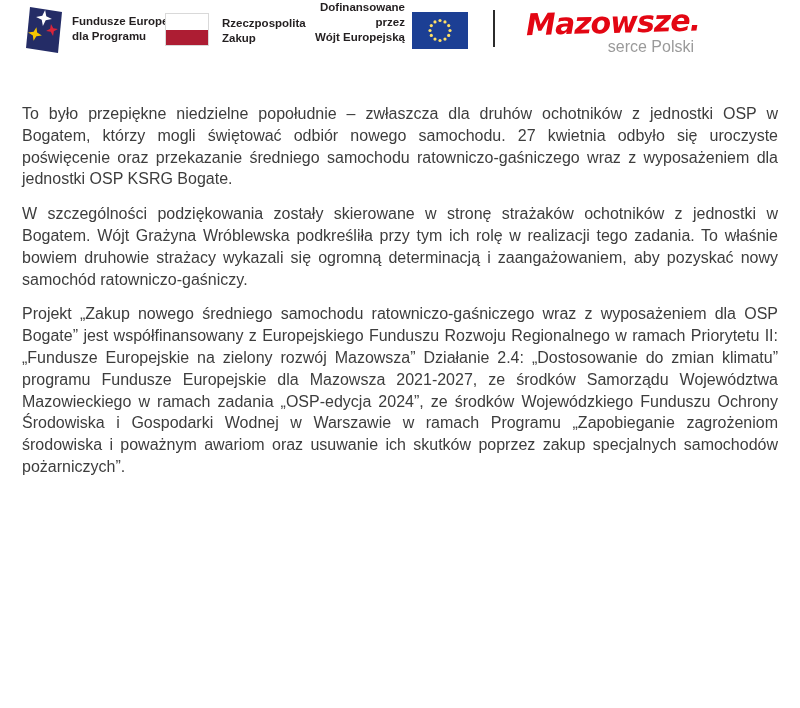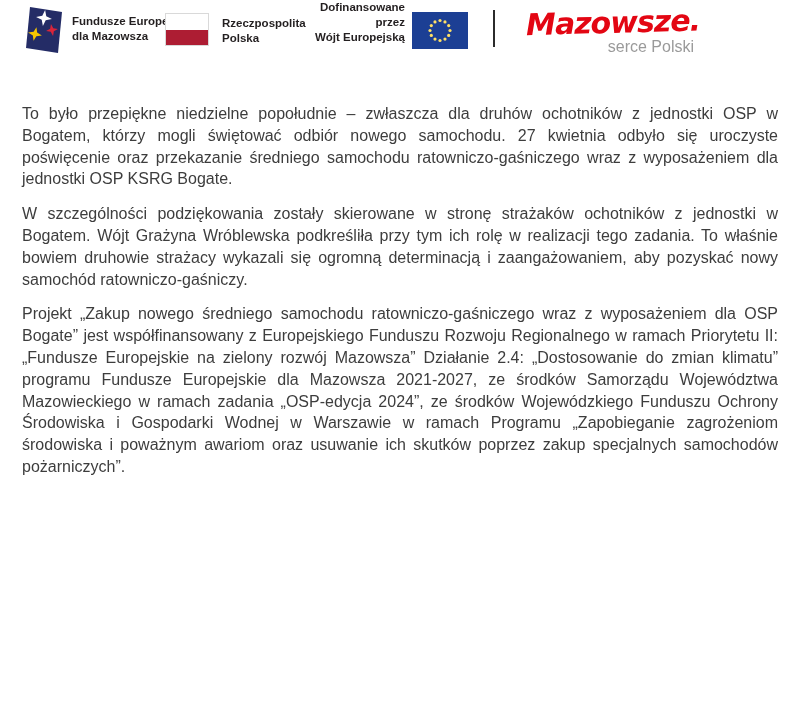--- a/index.html
+++ b/index.html
@@ -117,30 +117,30 @@
 
     <path d="M18 3 L20 9 L26 11 L20 13 L18 19 L16 13 L10 11 L16 9 Z" fill="#ffffff" transform="rotate(8 18 11)"></path>
 
     <path d="M26 17 L27.6 21.4 L32 23 L27.6 24.6 L26 29 L24.4 24.6 L20 23 L24.4 21.4 Z" fill="#d9253b" transform="rotate(-10 26 23)"></path>
 
     <path d="M9 20 L10.8 25.2 L16 27 L10.8 28.8 L9 34 L7.2 28.8 L2 27 L7.2 25.2 Z" fill="#f7c600" transform="rotate(12 9 27)"></path>
   </svg>
 
   <div class="fe-logo-text">
     <span style="display:block">Fundusze Europejskie</span>
-    <span style="display:block">dla Mazowsza</span>
+    <span style="display:block">dla Programu</span>
   </div>
 
   <div class="pl-flag">
     <div class="white"></div>
     <div class="red"></div>
   </div>
   <div class="pl-text">
     <span style="display:block">Rzeczpospolita</span>
-    <span style="display:block">Polska</span>
+    <span style="display:block">Zakup</span>
   </div>
 
   <div class="eu-cofunded-text">
     <span style="display:block">Dofinansowane przez</span>
     <span style="display:block">Wójt Europejską</span>
   </div>
 
   <svg class="eu-flag" viewBox="0 0 56 37" xmlns="http://www.w3.org/2000/svg">
     <rect x="0" y="0" width="56" height="37" fill="#1c3f94"></rect>
     <g fill="#ffe066">

